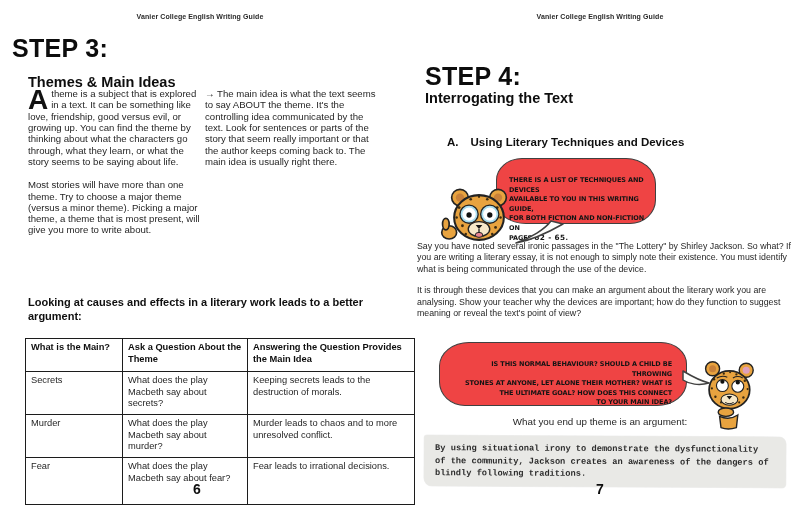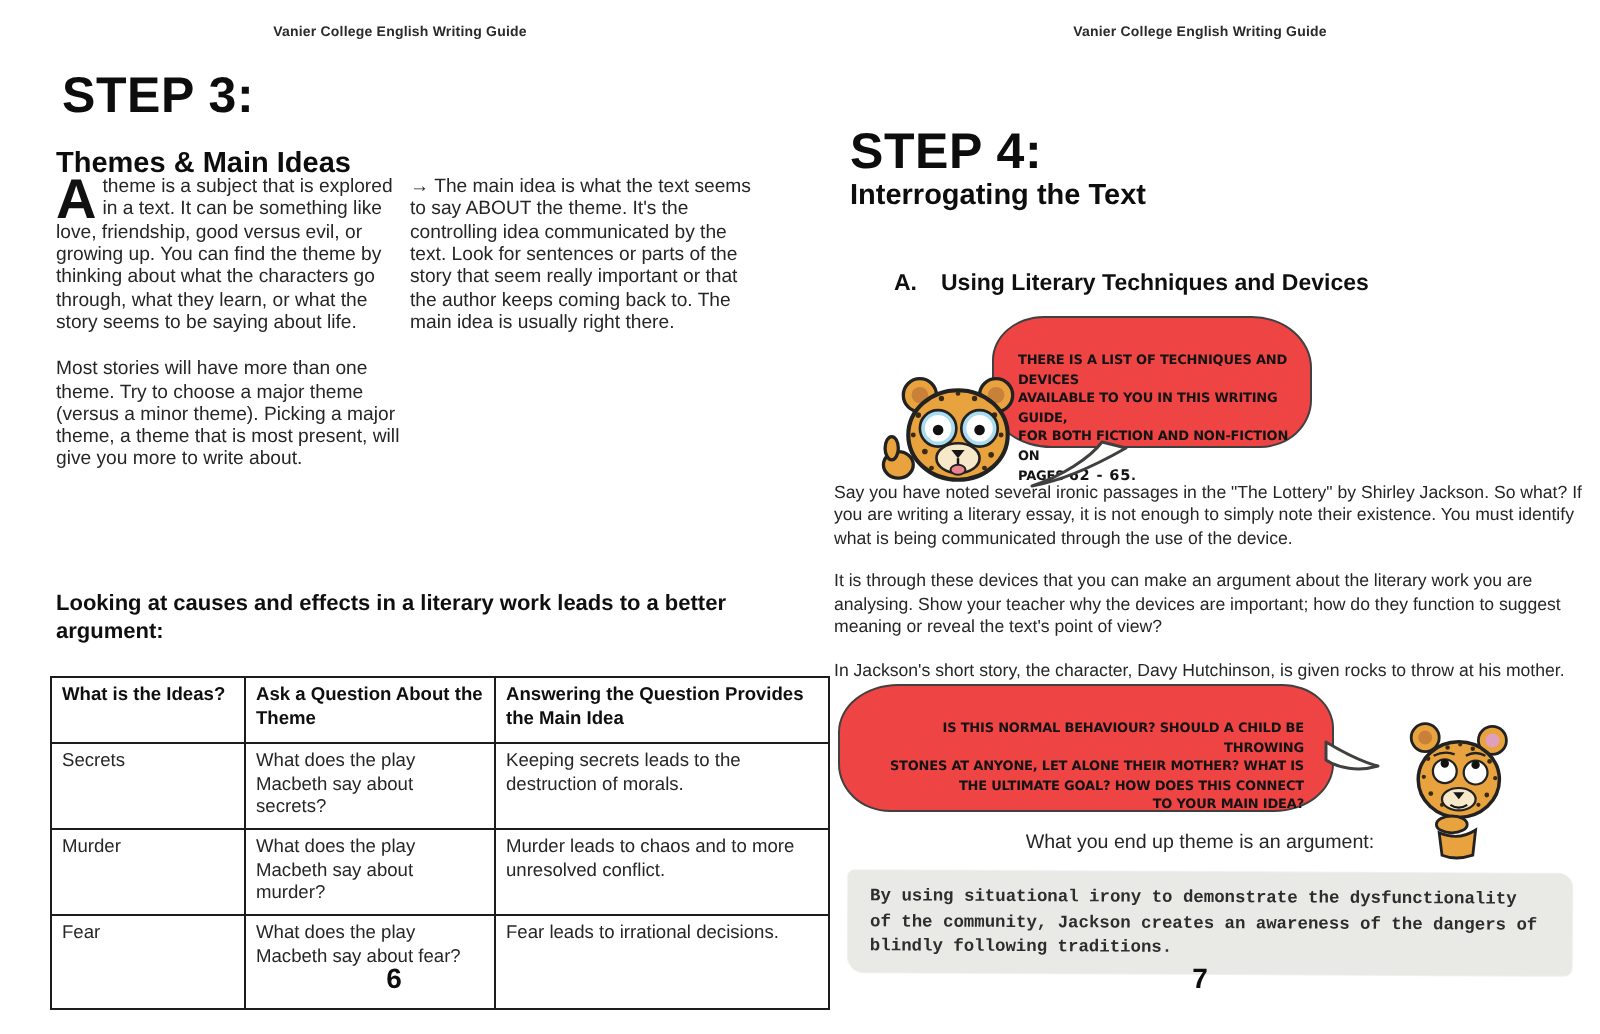--- a/index.html
+++ b/index.html
@@ -29,21 +29,21 @@
   .section-head{position:absolute;left:447px;top:136px;display:flex;gap:12px;
                 font-size:11.5px;font-weight:700;color:#0f0f0f;}
   .rp-body{position:absolute;left:417px;top:241px;width:376px;}
   .rp-body p{margin:0 0 10px 0;font-size:8.8px;line-height:1.3;color:#262626;}
   .bubble{position:absolute;background:#ef4444;border:1.5px solid #404040;
           box-sizing:border-box;white-space:pre-line;
           font-family:"DejaVu Sans",sans-serif;font-weight:700;font-size:6.5px;
           line-height:1.45;letter-spacing:-0.1px;color:#141414;}
   .bubble1{left:496px;top:158px;width:160px;height:66px;padding:8px 10px 6px 12px;
            border-radius:26px 30px 26px 30px / 22px 26px 24px 22px;}
-  .bubble2{left:419px;top:342px;width:248px;height:64px;padding:8px 14px 6px 10px;
+  .bubble2{left:439px;top:342px;width:248px;height:64px;padding:8px 14px 6px 10px;
            border-radius:30px 26px 30px 26px / 24px 22px 24px 24px;text-align:right;}
   .bubble .pages{font-size:7.3px;letter-spacing:0.4px;}
   .tail{position:absolute;overflow:visible;}
   .tail1{left:18px;bottom:-21px;width:54px;height:24px;}
   .tail2{right:-24px;bottom:14px;width:28px;height:22px;}
   .mascot{position:absolute;}
   .cheetah1{left:437px;top:186px;width:84px;height:58px;}
   .cheetah2{left:693px;top:356px;width:70px;height:76px;}
   .argument-label{position:absolute;left:400px;top:416px;width:400px;text-align:center;
                   font-size:9.8px;color:#262626;}
@@ -54,38 +54,38 @@
                line-height:1.45;color:#2d2d2d;white-space:pre-line;}
 </style>
 </head>
 <body>
 
 <div class="spread">
 
   <div>
     <div class="running-head rh-left">Vanier College English Writing Guide</div>
 
-    <h1 class="step-title" style="left:31px;top:34px;text-align:right;">STEP 3:</h1>
+    <h1 class="step-title" style="left:12px;top:34px;text-align:right;">STEP 3:</h1>
     <h2 class="step-subtitle" style="left:28px;top:62px;margin-top:12px;">Themes &amp; Main Ideas</h2>
 
     <div class="col col1">
       <p class="body-p"><span class="dropcap">A</span><span>theme is a subject that is explored in a text. It can be something like love, friendship, good versus evil, or growing up. You can find the theme by thinking about what the characters go through, what they learn, or what the story seems to be saying about life.</span></p>
       <p class="body-p">Most stories will have more than one theme. Try to choose a major theme (versus a minor theme). Picking a major theme, a theme that is most present, will give you more to write about.</p>
     </div>
 
     <div class="col col2">
       <p class="body-p">→ The main idea is what the text seems to say ABOUT the theme. It's the controlling idea communicated by the text. Look for sentences or parts of the story that seem really important or that the author keeps coming back to. The main idea is usually right there.</p>
     </div>
 
     <p class="table-intro">Looking at causes and effects in a literary work leads to a better argument:</p>
 
     <table class="theme-table">
       <thead>
         <tr>
-          <th class="c1">What is the Ideas?</th>
+          <th class="c1">What is the Main?</th>
           <th class="c2">Ask a Question About the Theme</th>
           <th class="c3">Answering the Question Provides the Main Idea</th>
         </tr>
       </thead>
       <tbody>
         <tr class="r1">
           <td>Secrets</td>
           <td>What does the play Macbeth say about secrets?</td>
           <td>Keeping secrets leads to the destruction of morals.</td>
         </tr>
@@ -155,21 +155,20 @@
       <circle cx="63" cy="35" r="3.2" fill="#111"></circle>
       <ellipse cx="50" cy="52" rx="13" ry="9" fill="#f6e8c9" stroke="#222" stroke-width="1.6"></ellipse>
       <path d="M46,47 L54,47 L50,52 Z" fill="#161616"></path>
       <path d="M50,52 L50,56" stroke="#161616" stroke-width="1.5" fill="none"></path>
       <ellipse cx="50" cy="59" rx="4.5" ry="3" fill="#e8838f" stroke="#222" stroke-width="1.2"></ellipse>
     </svg>
 
     <div class="rp-body">
       <p>Say you have noted several ironic passages in the "The Lottery" by Shirley Jackson. So what? If you are writing a literary essay, it is not enough to simply note their existence. You must identify what is being communicated through the use of the device.</p>
       <p>It is through these devices that you can make an argument about the literary work you are analysing. Show your teacher why the devices are important; how do they function to suggest meaning or reveal the text's point of view?</p>
-      <p>In Jackson's short story, the character, Davy Hutchinson, is given rocks to throw at his mother.</p>
     </div>
 
     <div class="bubble bubble2">
       <span>IS THIS NORMAL BEHAVIOUR? SHOULD A CHILD BE THROWING
 STONES AT ANYONE, LET ALONE THEIR MOTHER? WHAT IS
 THE ULTIMATE GOAL? HOW DOES THIS CONNECT
 TO YOUR MAIN IDEA?</span>
       <svg class="tail tail2" viewBox="0 0 28 22">
         <path d="M1,2 C11,8 19,12 27,14 C17,17 7,15 1,11 Z" fill="#fdfdfb" stroke="#404040" stroke-width="1.5" stroke-linejoin="round"></path>
       </svg>

